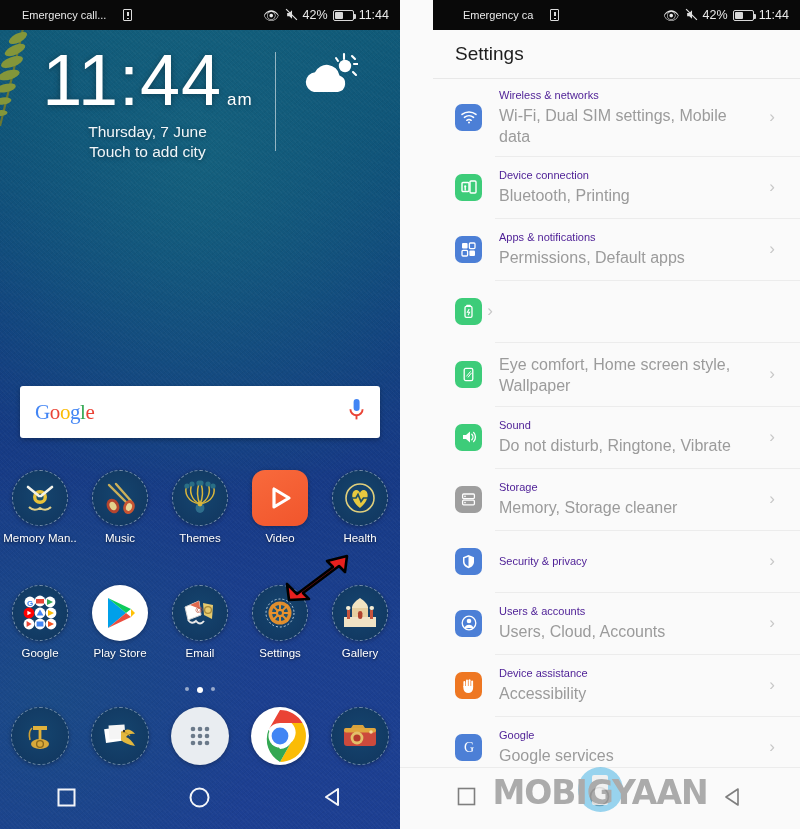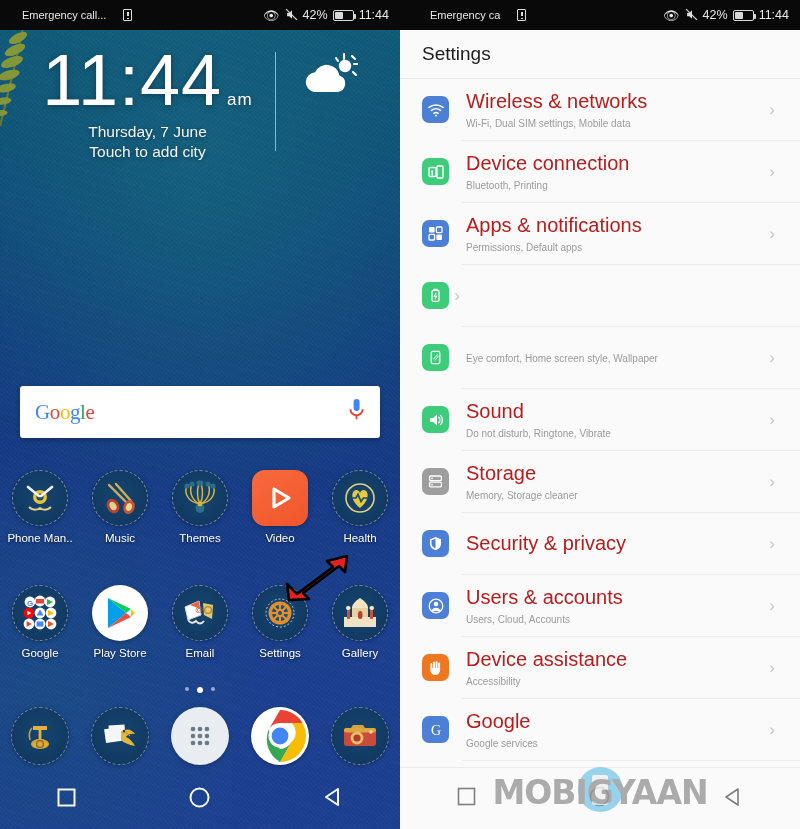--- a/index.html
+++ b/index.html
@@ -122,35 +122,35 @@
   .navbar-left {
     position:absolute; left:0; right:0; bottom:0; height:60px;
     display:flex; align-items:center; justify-content:space-around; z-index:20;
   }
   .navbar-left .nb { opacity:.95; }
 
   
   .arrow-left-home { position:absolute; left:283px; top:552px; z-index:30; }
 
   
-  .phone-right { position:relative; width:400px; height:829px; background:#fafafa; overflow:hidden; }
+  .phone-right { position:relative; width:400px; height:829px; background:#fafafa; overflow:hidden;padding-left:33px; }
   .settings-title {
     height:48px; display:flex; align-items:center; padding:0 22px;
     font-size:19px; color:#1d1d1d; background:#fafafa;
   }
   .title-sep { height:1px; background:#e8e8e8; margin:0; }
   .slist { background:#fafafa; }
   .srow { display:flex; align-items:center; padding:0 14px 0 22px; min-height:61px; position:relative; }
   .sicon {
     width:27px; height:27px; border-radius:7px; flex:0 0 27px;
     display:flex; align-items:center; justify-content:center;
   }
   .stext { flex:1; padding:9px 10px 9px 17px; }
-  .stitle { font-size:20px; color:#b91c1c; line-height:1.28; }
-  .ssub { font-size:10px; color:#9b9b9b; margin-top:2.5px; line-height:1.32; }
+  .stitle { font-size:11px; color:#4c1d95; line-height:1.28; }
+  .ssub { font-size:16px; color:#9b9b9b; margin-top:2.5px; line-height:1.32; }
   .chev {
     flex:0 0 16px; color:#c8c8c8; font-size:17px; font-weight:300;
     display:flex; align-items:center; justify-content:center; margin-right:6px;
   }
   .rowsep { height:1px; background:#ececec; margin-left:62px; }
 
   
   .watermark {
     position:absolute; left:0; right:0; bottom:17px; display:flex;
     align-items:center; justify-content:center; z-index:14; pointer-events:none;
@@ -258,21 +258,21 @@
     <div class="approw r1">
       <div class="appcell">
         <div class="appicon">
           <svg width="40" height="40" viewBox="0 0 40 40">
             <circle cx="20" cy="19" r="7" fill="#e9c23a"></circle>
               <circle cx="20" cy="19" r="3.6" fill="#1b4f6e"></circle>
             <path d="M8 9 L19 18 M32 9 L21 18" stroke="#f2f2ea" stroke-width="2.6" stroke-linecap="round"></path>
             <path d="M9 29 q5 5 11 1 q6 4 11 -1" stroke="#e0cf88" stroke-width="2" fill="none"></path>
           </svg>
         </div>
-        <div class="applabel">Phone Man..</div>
+        <div class="applabel">Memory Man..</div>
       </div>
       <div class="appcell">
         <div class="appicon">
           <svg width="40" height="40" viewBox="0 0 40 40">
             <g stroke="#cbb05a" stroke-width="2.4" stroke-linecap="round">
               <line x1="9" y1="7" x2="28" y2="26"></line>
                 <line x1="16" y1="6" x2="31" y2="23"></line>
             </g>
             <ellipse cx="13" cy="28" rx="6" ry="7.6" fill="#b5442e" transform="rotate(-28 13 28)"></ellipse>
             <ellipse cx="13" cy="28" rx="3.2" ry="4.4" fill="#e3d08c" transform="rotate(-28 13 28)"></ellipse>

